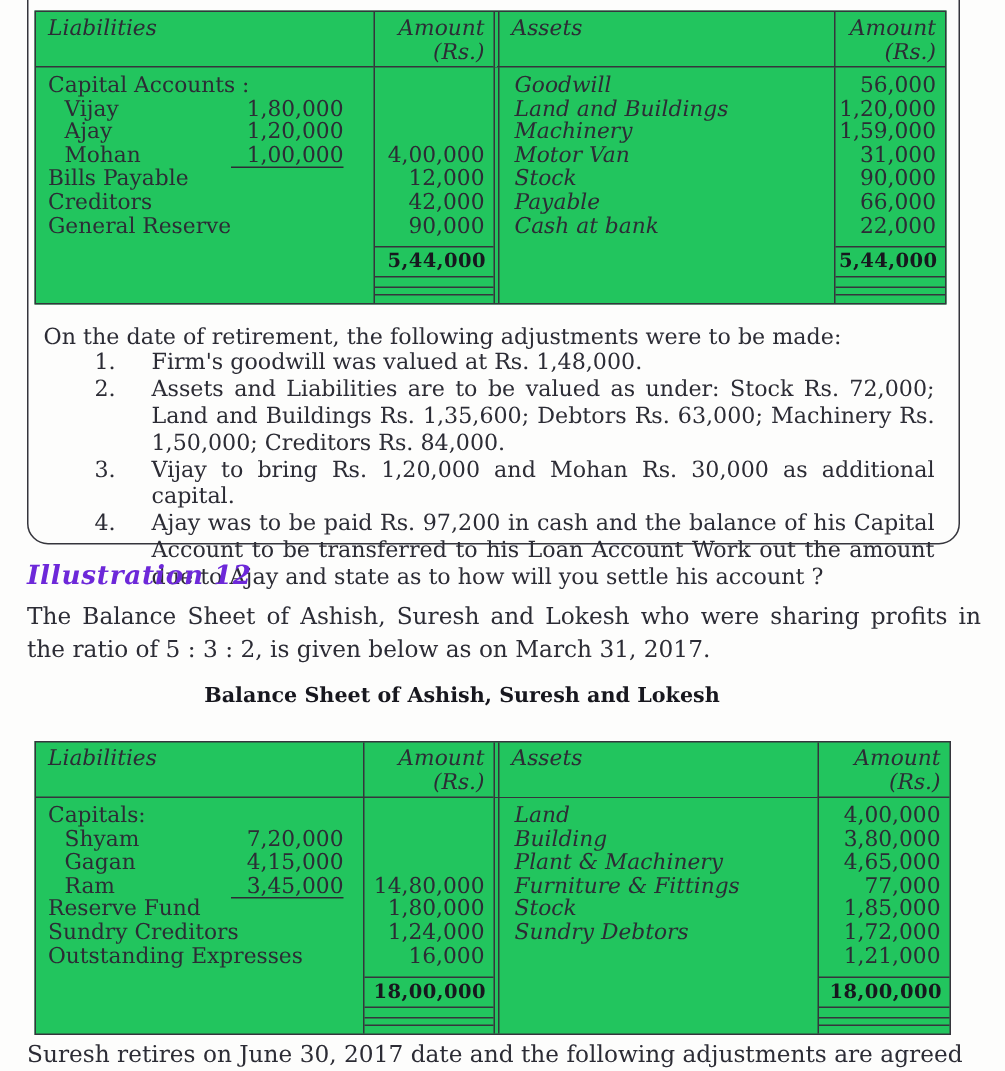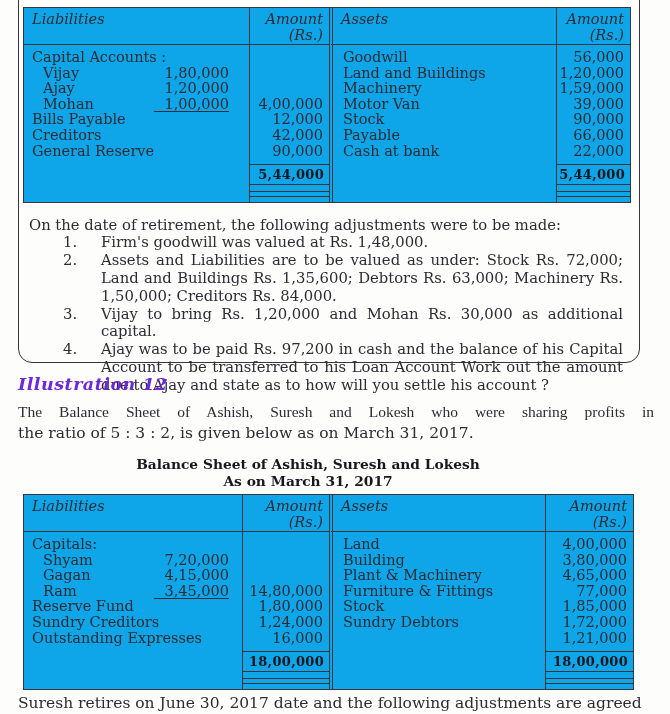--- a/index.html
+++ b/index.html
@@ -15,27 +15,27 @@
     box-sizing:border-box;border:1.7px solid #35353c;border-radius:14px;
     background:#fdfdfc;
   }
   .qbox-inner{padding:22px 6px 0 4px;}
   
   .bstable{
     display:grid;
     grid-template-rows:37px auto;
     grid-auto-flow:column;
     border:1.7px solid #35353c;
-    background:#0ea5e9;
+    background:#22c55e;
   }
   .t1{grid-template-columns:225px 80px 227px 74px;width:606px;}
   .t2{grid-template-columns:218px 87px 216px 88px;width:609px;margin-left:23px;margin-top:5px;}
   .cell{box-sizing:border-box;}
   .c2,.c4{border-left:1.5px solid #35353c;}
-  .c3{border-left:4px double #35353c;}
+  .c3{border-left:4px double #35353c;font-style:italic;}
   .th{
     border-bottom:1.6px solid #35353c;
     font-style:italic;padding:3px 6px 0 8px;line-height:16px;
   }
   .th.amt-h{text-align:right;}
   .td{padding-top:5px;padding-bottom:5px;}
   .row{height:15.6px;line-height:15.6px;white-space:nowrap;display:flex;justify-content:space-between;}
   .lbl{padding-left:8px;}
   .ind .lbl{padding-left:19px;}
   .assets-col .lbl{padding-left:10px;}
@@ -52,21 +52,21 @@
   
   .adjust{margin:13px 10px 0 4px;font-size:14.8px;line-height:17.8px;}
   .adj-intro{padding-left:2px;}
   .adj-item{position:relative;padding-left:74px;text-align:justify;}
   .adj-num{position:absolute;left:36px;width:30px;text-align:left;}
   
   .ill-title{margin:374px 0 0 18px;position:absolute;top:0;left:0;
     font-weight:bold;font-style:italic;font-size:17.5px;color:#6d28d9;letter-spacing:0.5px;}
   .para{position:absolute;top:401px;left:18px;width:636px;
     font-size:15.5px;line-height:21.5px;}
-  .para .j{text-align:justify;text-align-last:justify;font-family:Liberation Serif, serif;}
+  .para .j{text-align:justify;text-align-last:justify;}
   .bshead{position:absolute;top:456px;left:0;width:616px;text-align:center;
     font-weight:bold;font-size:13.8px;line-height:16.5px;color:#17171e;}
   .table2-wrap{position:absolute;top:489px;left:0;}
   .footer{position:absolute;top:694px;left:18px;width:636px;font-size:15.5px;}
 </style>
 </head>
 <body>
 
 <div class="qbox">
   <div class="qbox-inner">
@@ -144,21 +144,21 @@
       </div>
 
       <div class="cell th c4 amt-h">
           <div>Amount</div>
           <div>(Rs.)</div>
         </div>
       <div class="cell td c4 amtcol">
         <div class="row">56,000</div>
         <div class="row">1,20,000</div>
         <div class="row">1,59,000</div>
-        <div class="row">39,000</div>
+        <div class="row">31,000</div>
         <div class="row">90,000</div>
         <div class="row">66,000</div>
         <div class="row">22,000</div>
         <div class="totalbox">5,44,000</div>
         <div class="dblrule"></div>
       </div>
     </div>
 
     <div class="adjust">
       <div class="adj-intro">On the date of retirement, the following adjustments were to be made:</div>
@@ -172,21 +172,20 @@
 
 <div class="ill-title">Illustration 12</div>
 
 <div class="para">
   <div class="j">The Balance Sheet of Ashish, Suresh and Lokesh who were sharing profits in</div>
   <div>the ratio of 5 : 3 : 2, is given below as on March 31, 2017.</div>
 </div>
 
 <div class="bshead">
   <div>Balance Sheet of Ashish, Suresh and Lokesh</div>
-  <div>As on March 31, 2017</div>
 </div>
 
 <div class="table2-wrap">
   <div class="bstable t2">
 
     <div class="cell th c1"><span>Liabilities</span></div>
     <div class="cell td c1 subwrap2">
       <div class="row">
           <span class="lbl">Capitals:</span>
           <span></span>

